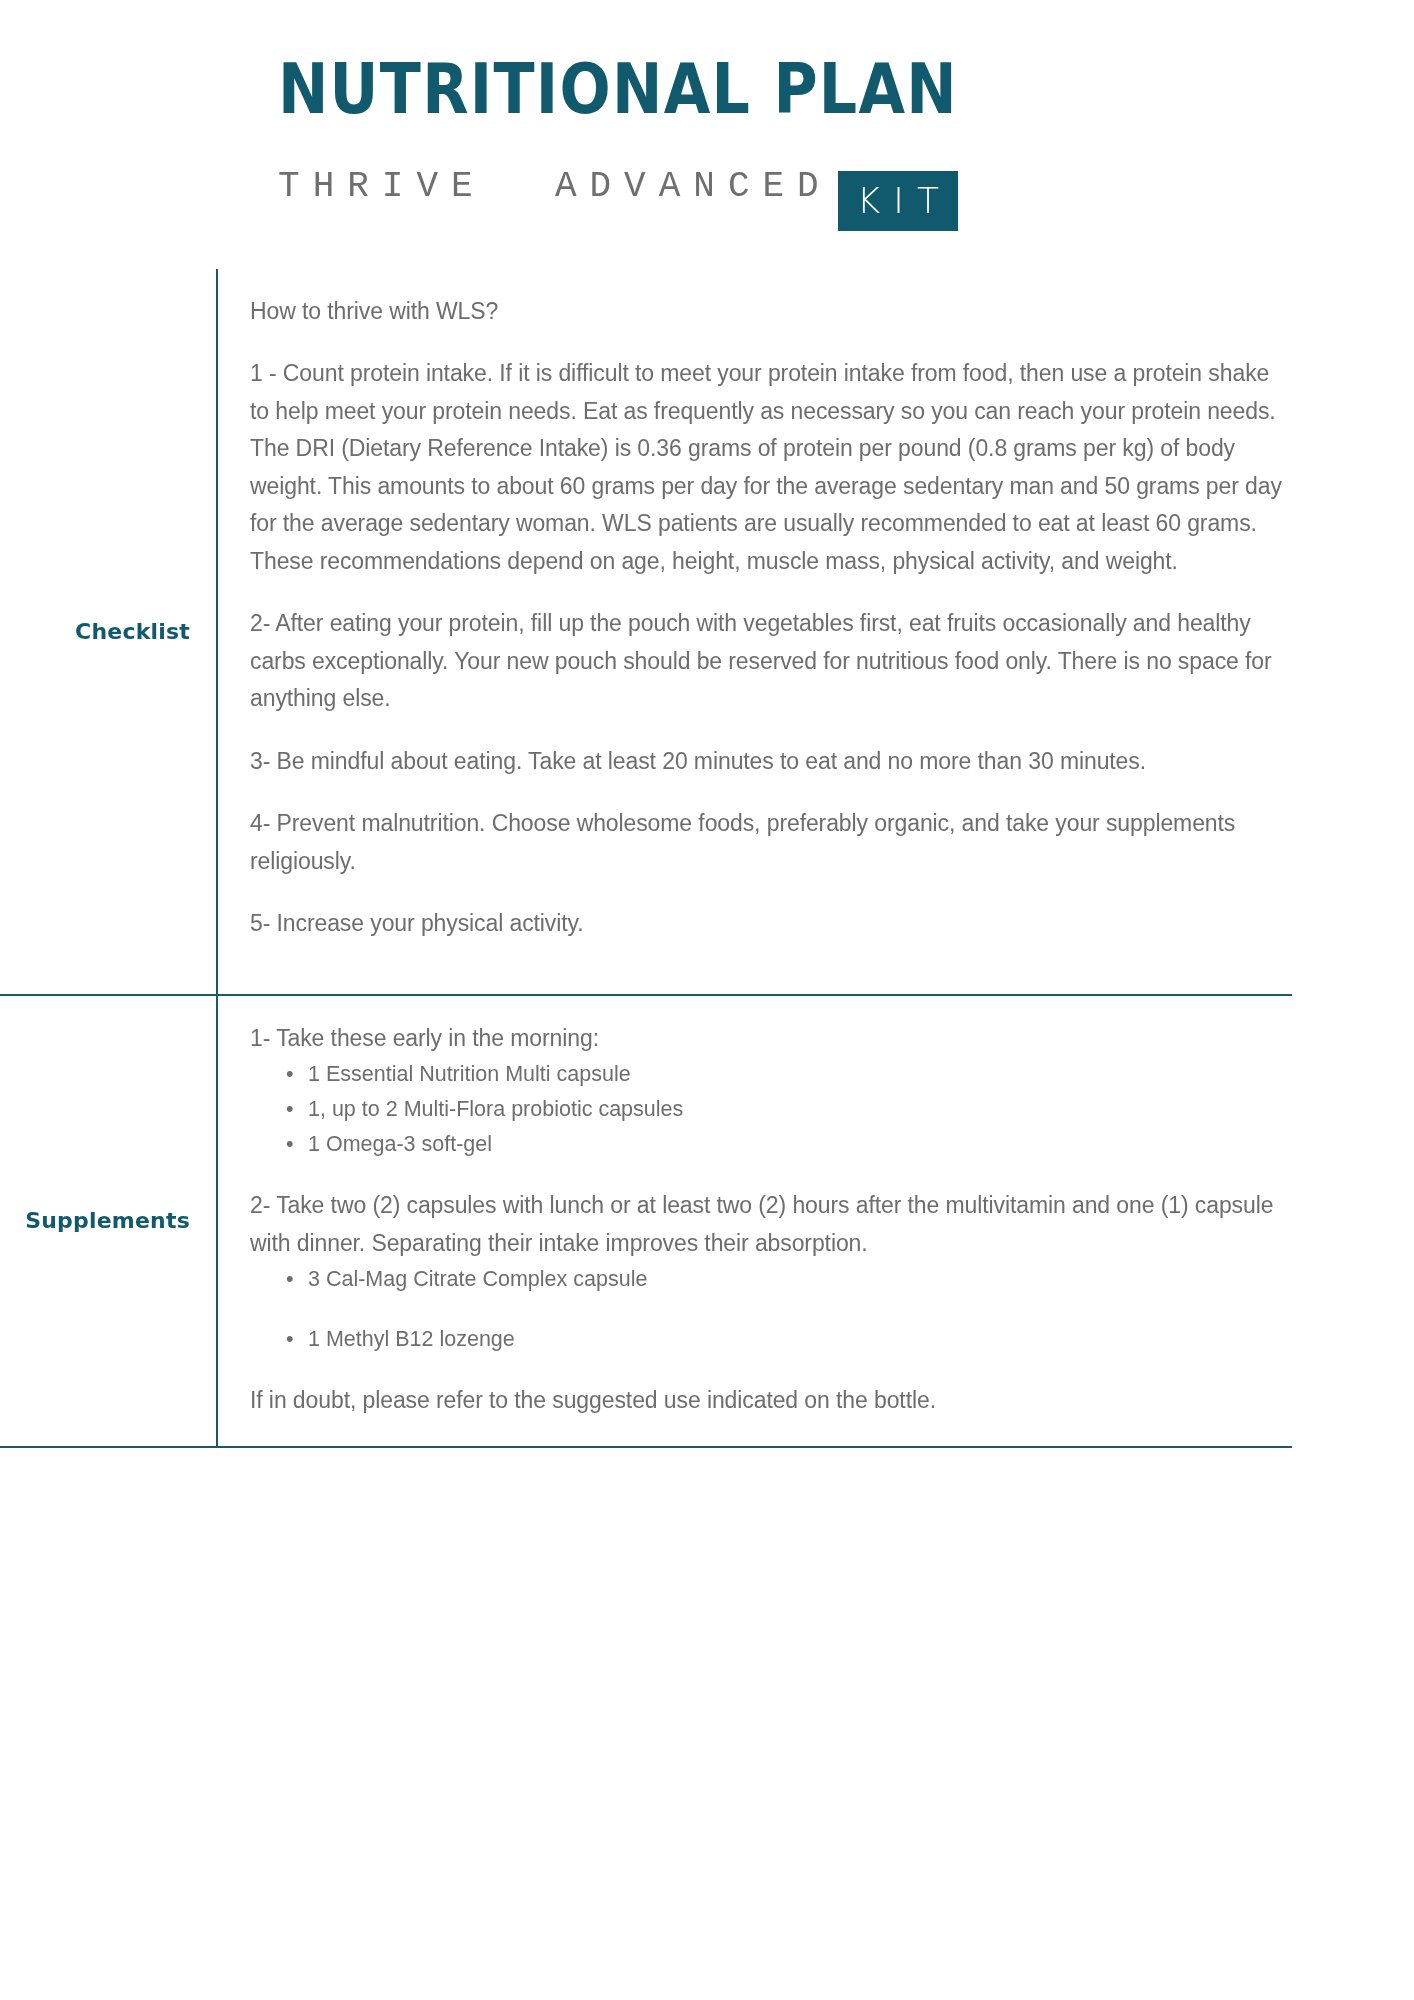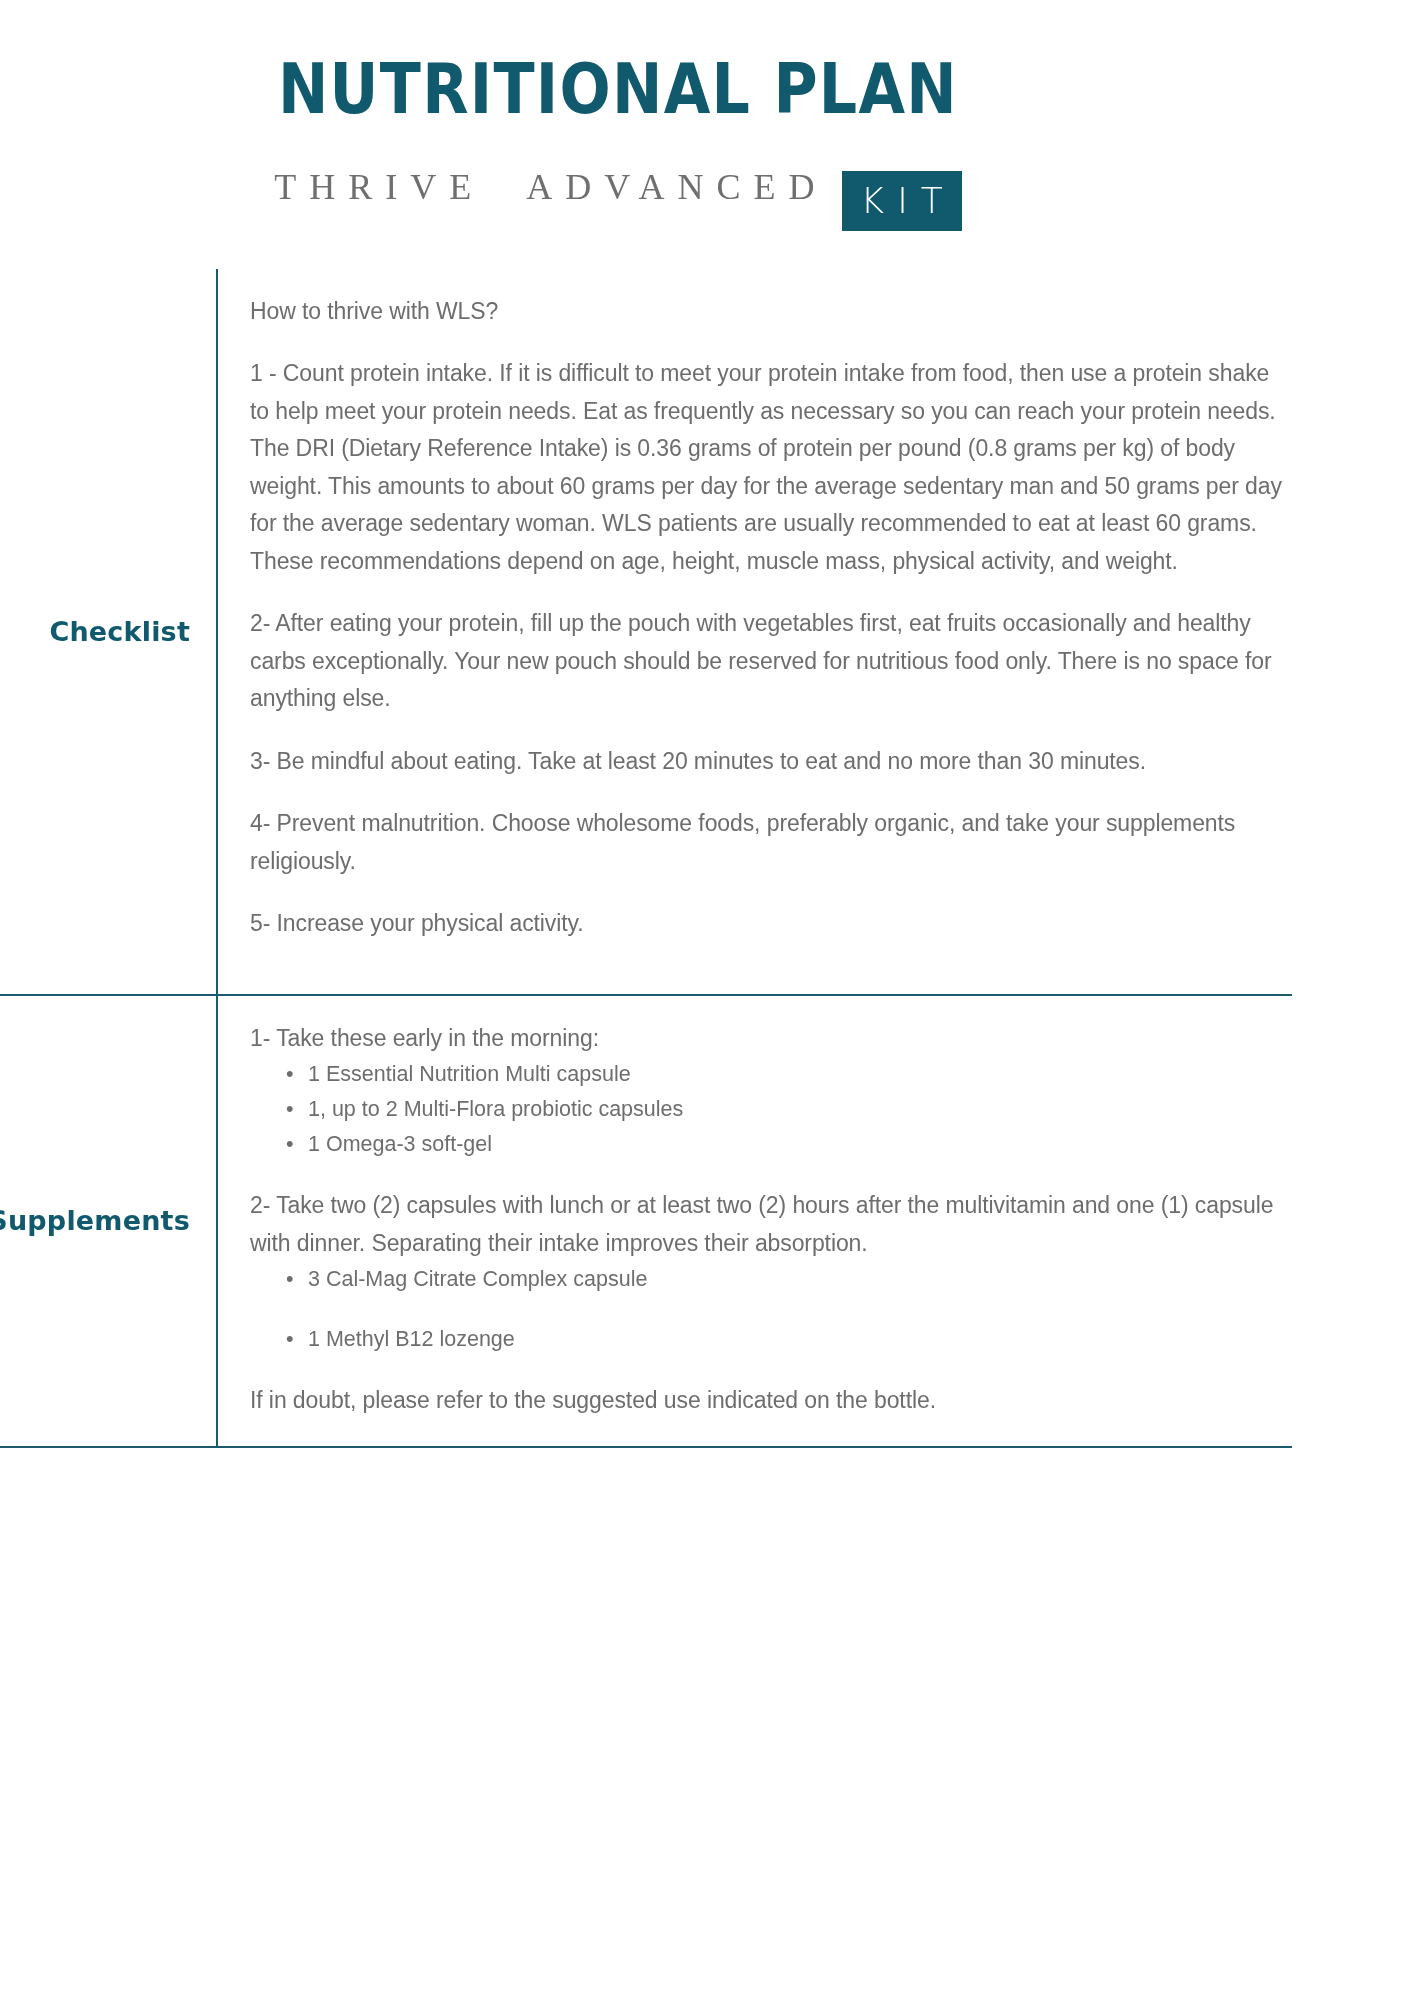--- a/index.html
+++ b/index.html
@@ -42,27 +42,27 @@
 
   .subtitle-row {
     margin-top: 18px;
     display: flex;
     align-items: center;
     justify-content: center;
     gap: 0;
     line-height: 1;
   }
   .subtitle-text {
-    font-family: Liberation Serif, serif;
+    font-family: Liberation Mono, monospace;
     font-size: 36px;
     font-weight: 300;
     letter-spacing: 13px;
     color: #6f6f6f;
     white-space: pre;
-    padding-right: 14px;
+    padding-right: 6px;
   }
   .kit-badge {
     background: #115a6e;
     color: #ffffff;
     font-family: "DejaVu Sans", "Liberation Sans", sans-serif;
     font-size: 36px;
     font-weight: 300;
     letter-spacing: 13px;
     padding: 12px 6px 12px 19px;
     display: inline-block;
@@ -94,21 +94,21 @@
     flex: 0 0 218px;
     display: flex;
     align-items: center;
     justify-content: flex-end;
     padding-right: 26px;
     box-sizing: border-box;
     border-right: 2.5px solid #1b5a6b;
   }
   .label-cell .label-text {
     font-family: "DejaVu Sans", "Liberation Sans", sans-serif;
-    font-size: 27px;
+    font-size: 22px;
     font-weight: 600;
     color: #11596c;
     letter-spacing: 0.2px;
     white-space: nowrap;
   }
 
   .content-cell {
     flex: 1 1 auto;
     padding: 24px 10px 26px 32px;
     box-sizing: border-box;

